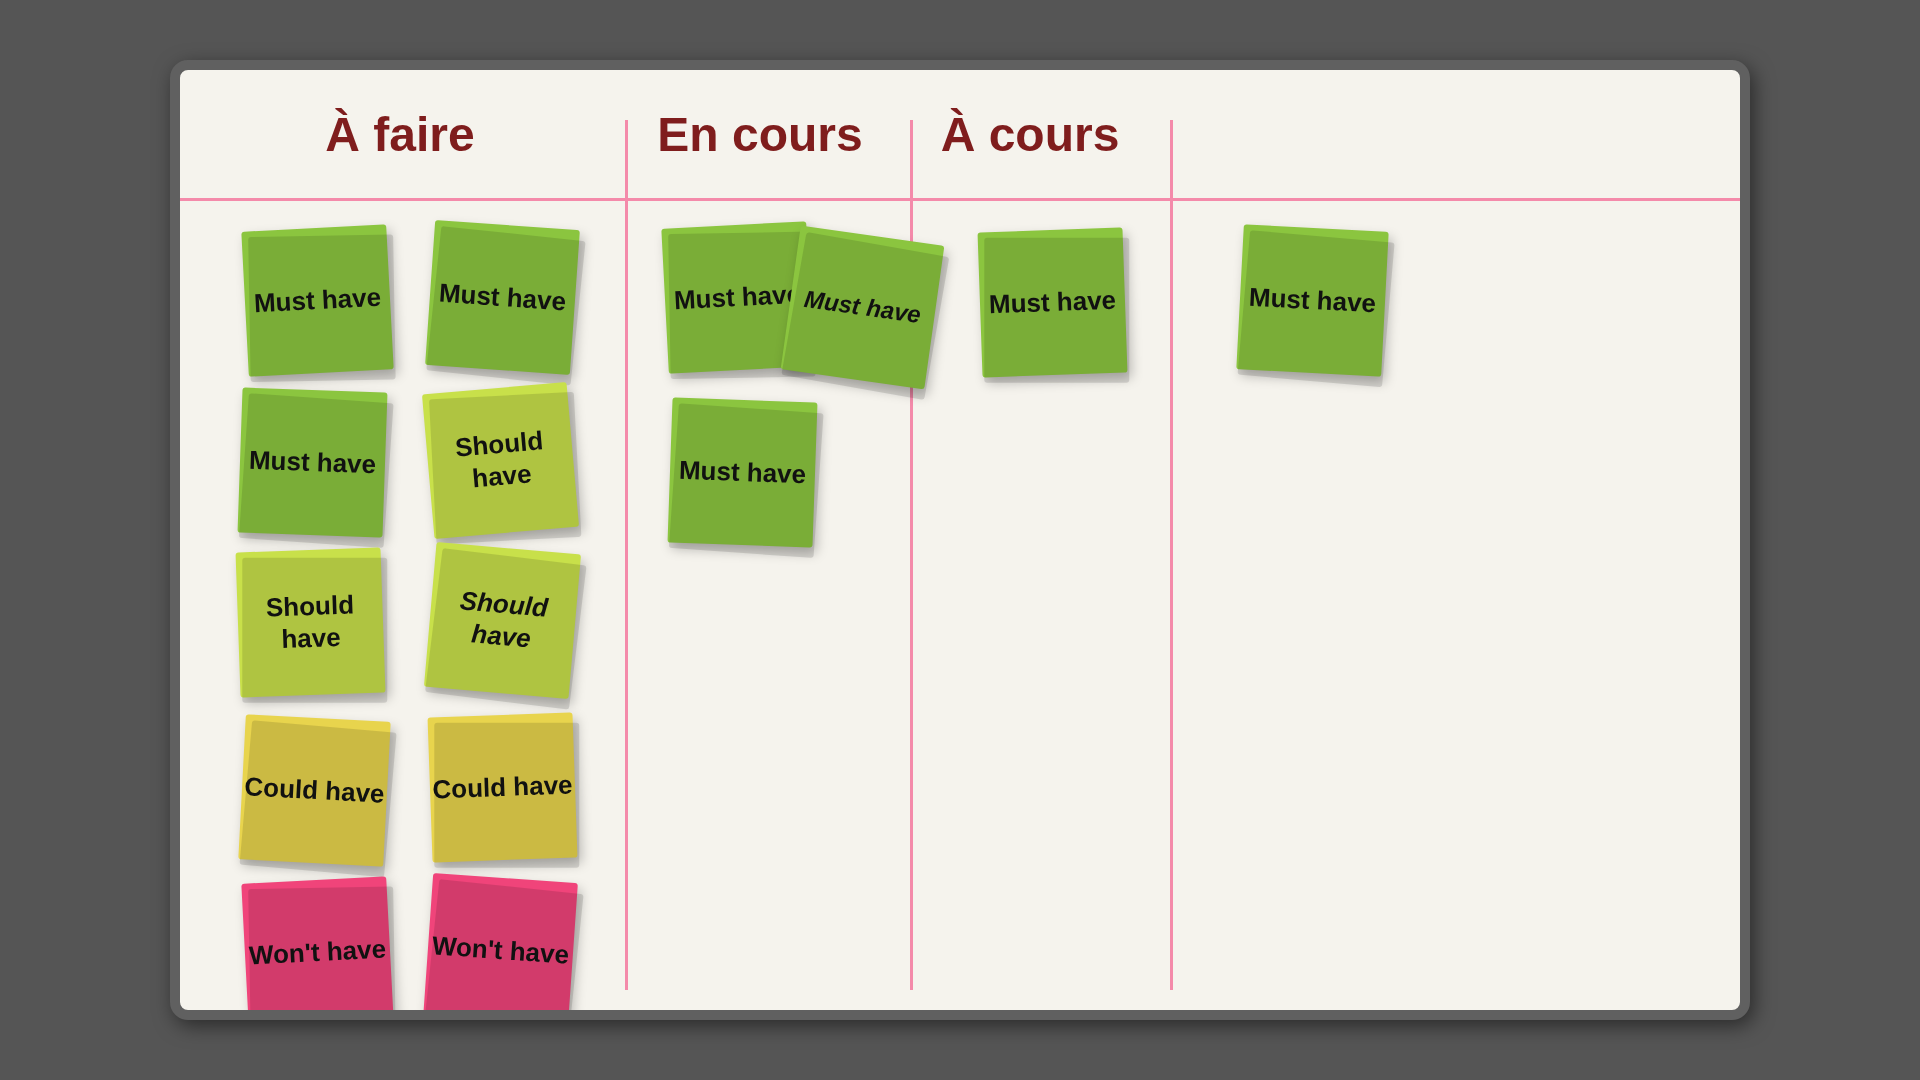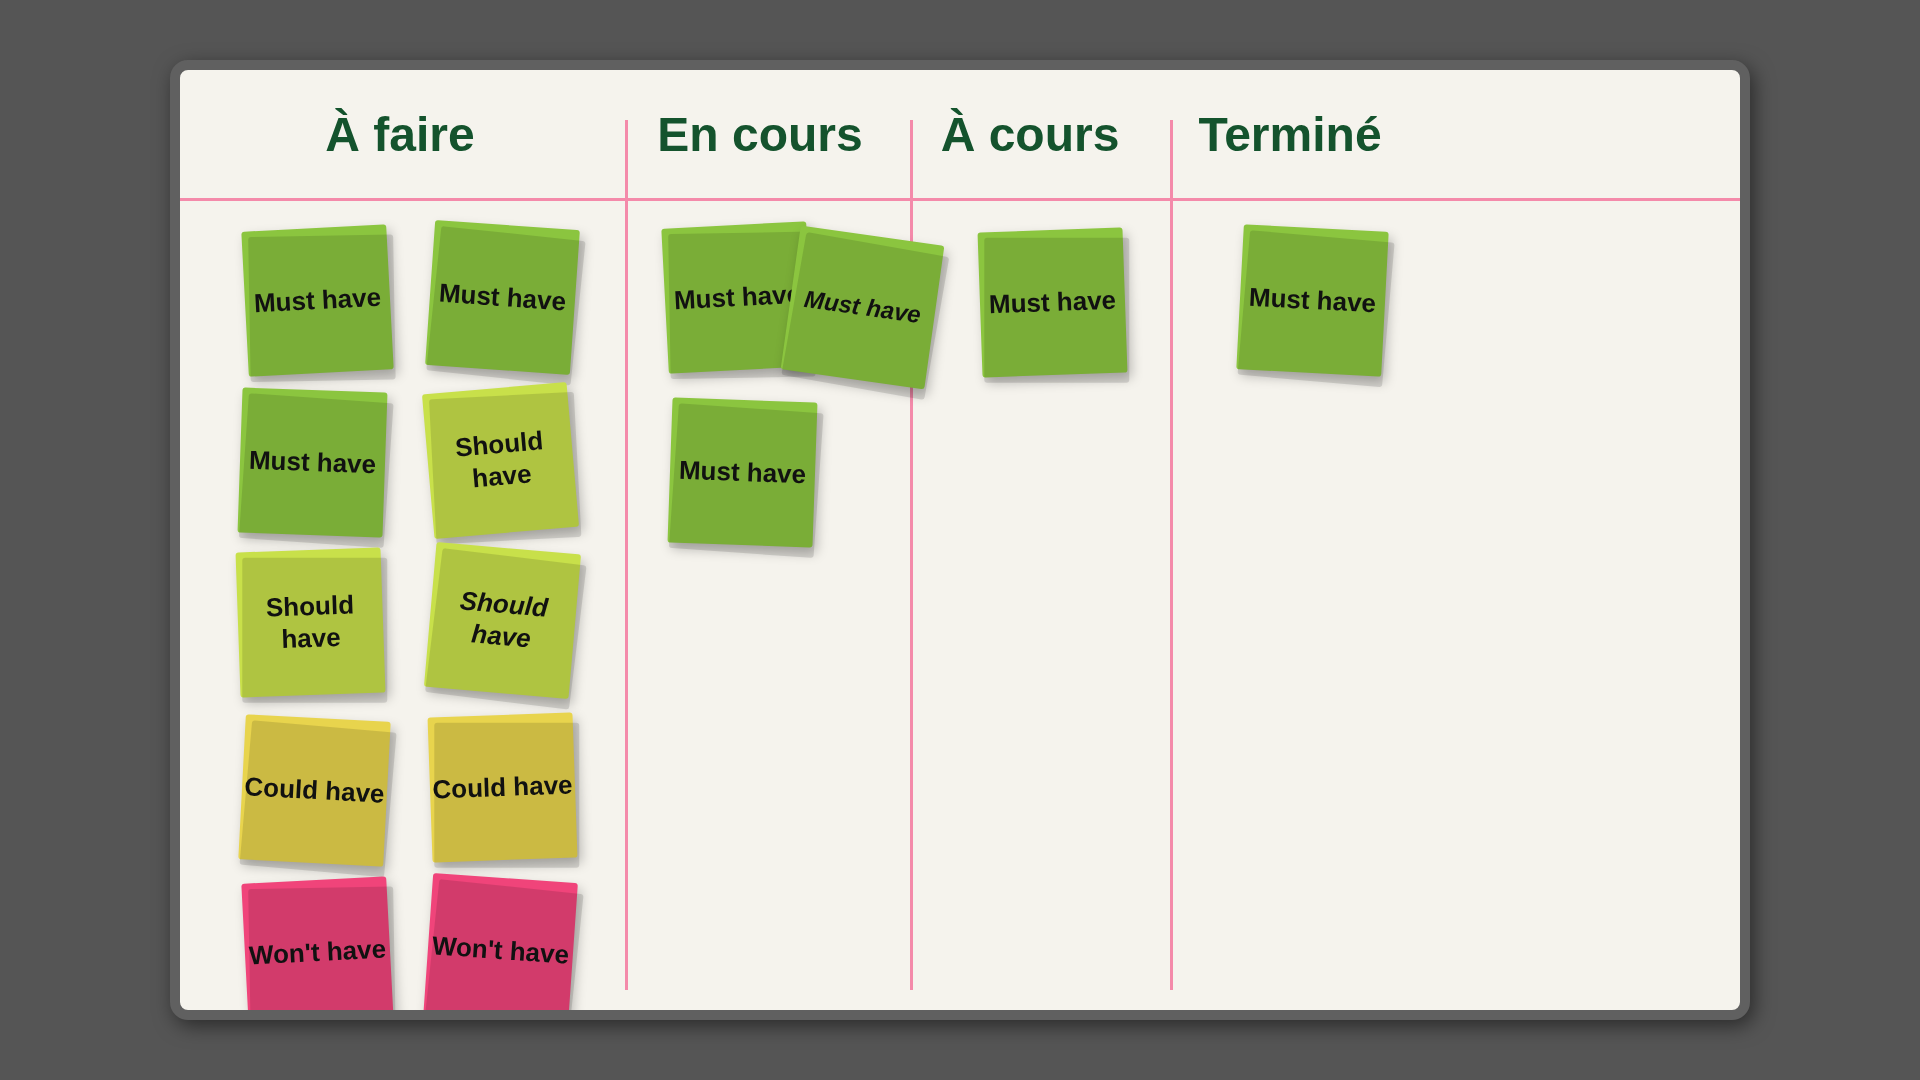--- a/index.html
+++ b/index.html
@@ -44,21 +44,21 @@
       right: 0;
       height: 128px;
       align-items: center;
     }
 
     .col-header {
       display: flex;
       justify-content: center;
       font-size: 48px;
       font-weight: 900;
-      color: #14532d;
+      color: #7f1d1d;
       flex-shrink: 0;
     }
 
     .col-todo { width: 440px; }
     .col-encours { width: 280px; }
     .col-atester { width: 260px; }
     .col-termine { width: 260px; }
 
     
     .vline {
@@ -132,23 +132,20 @@
   <div class="columns-header">
     <div class="col-header col-todo">
       <span>À faire</span>
     </div>
     <div class="col-header col-encours">
       <span>En cours</span>
     </div>
     <div class="col-header col-atester">
       <span>À cours</span>
     </div>
-    <div class="col-header col-termine">
-      <span>Terminé</span>
-    </div>
   </div>
 
   <div class="sticky green rot-n3" style="top:158px; left:65px;">Must have</div>
   <div class="sticky green rot-2" style="top:320px; left:60px;">Must have</div>
   <div class="sticky yellow-green rot-n2" style="top:480px; left:58px;">Should have</div>
   <div class="sticky yellow rot-3" style="top:648px; left:62px;">Could have</div>
   <div class="sticky pink rot-n3" style="top:810px; left:65px;">Won't have</div>
 
   <div class="sticky green rot-4" style="top:155px; left:250px;">Must have</div>
   <div class="sticky yellow-green rot-n5" style="top:318px; left:248px;">Should have</div>

